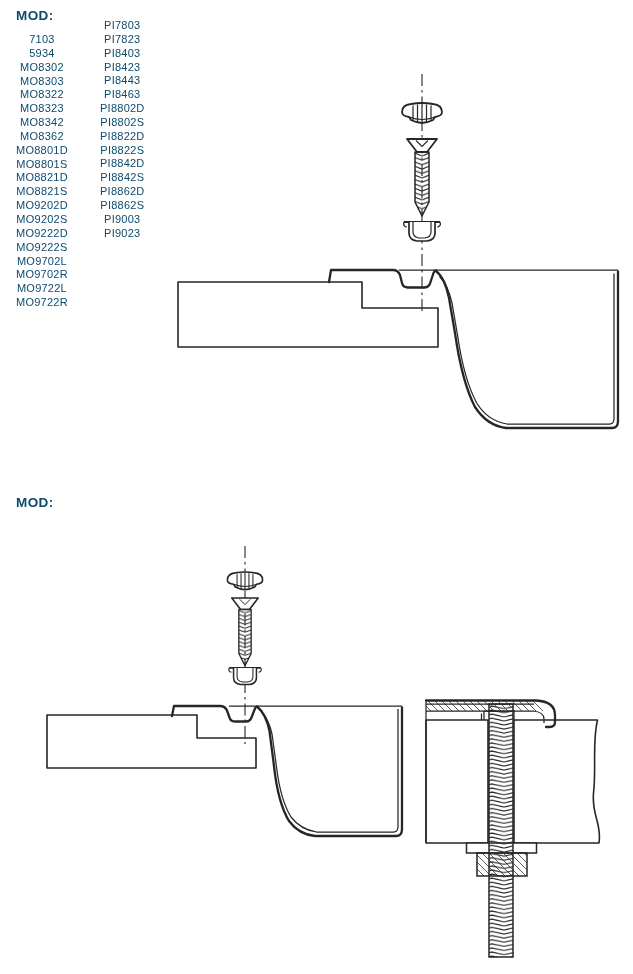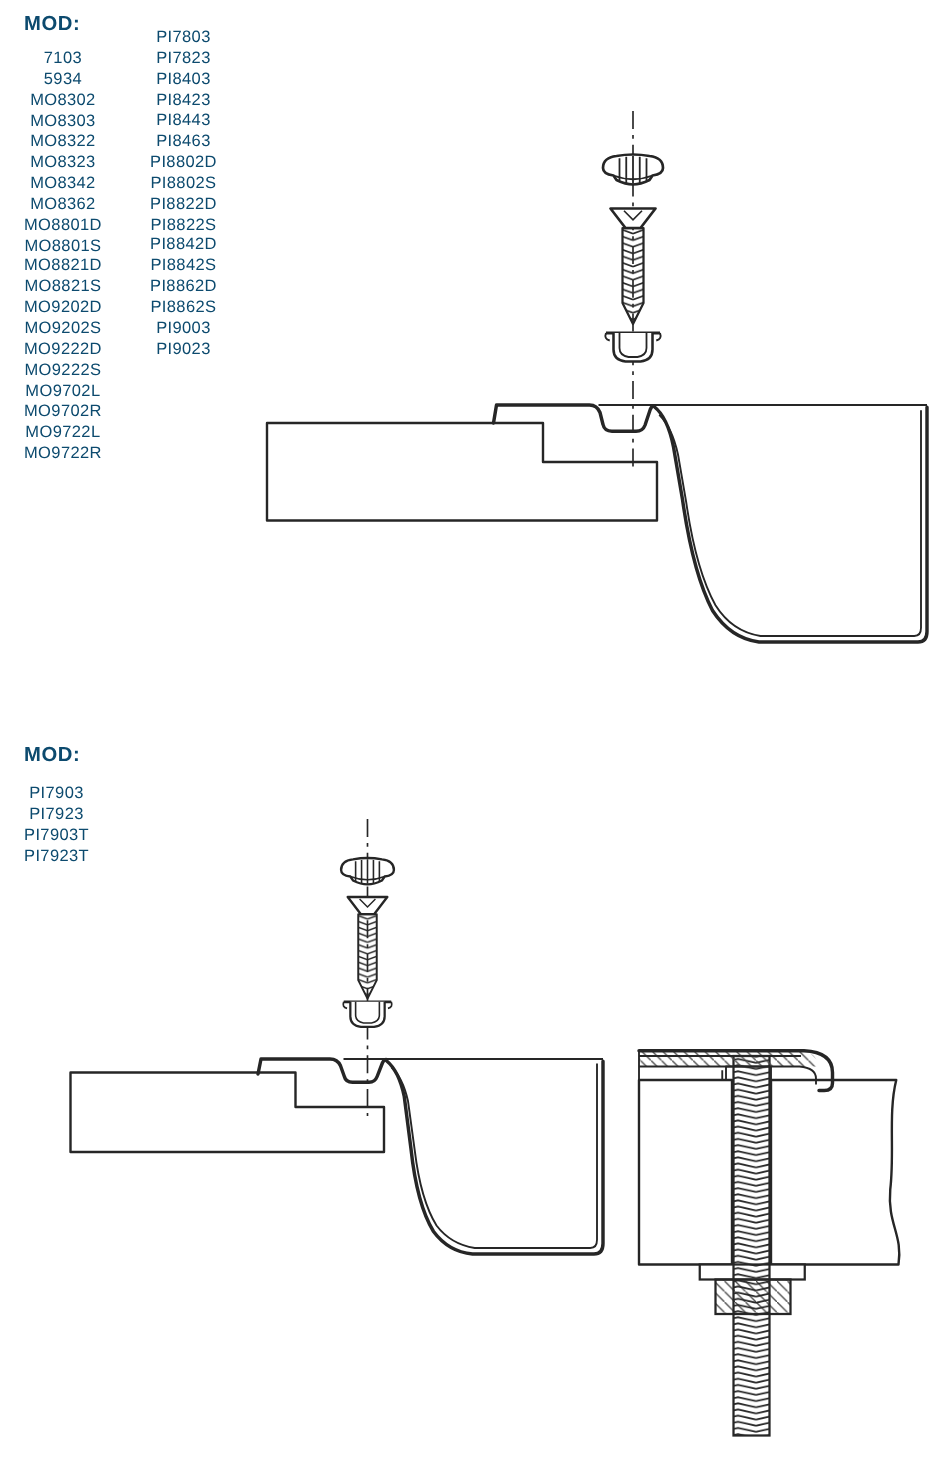--- a/index.html
+++ b/index.html
@@ -79,26 +79,20 @@
       <li>PI8822S</li>
       <li>PI8842D</li>
       <li>PI8842S</li>
       <li>PI8862D</li>
       <li>PI8862S</li>
       <li>PI9003</li>
       <li>PI9023</li>
     </ul>
 
   <h2 class="mod-header" id="mod-header-bottom">MOD:</h2>
-  <ul class="model-list" id="bottom-col1">
-      <li>PI7903</li>
-      <li>PI7923</li>
-      <li>PI7903T</li>
-      <li>PI7923T</li>
-    </ul>
 
   <svg class="drawings" viewBox="0 0 633 974" width="633" height="974">
     <defs>
       <pattern id="hUp" patternUnits="userSpaceOnUse" width="37" height="37">
         <path d="M-2,39 L39,-2" stroke="#4a4a4a" stroke-width="1.1" fill="none"></path>
       </pattern>
       <pattern id="hDn" patternUnits="userSpaceOnUse" width="29" height="29">
         <path d="M-2,-2 L31,31" stroke="#4a4a4a" stroke-width="1.1" fill="none"></path>
       </pattern>
       <pattern id="hDnD" patternUnits="userSpaceOnUse" width="7" height="7">

